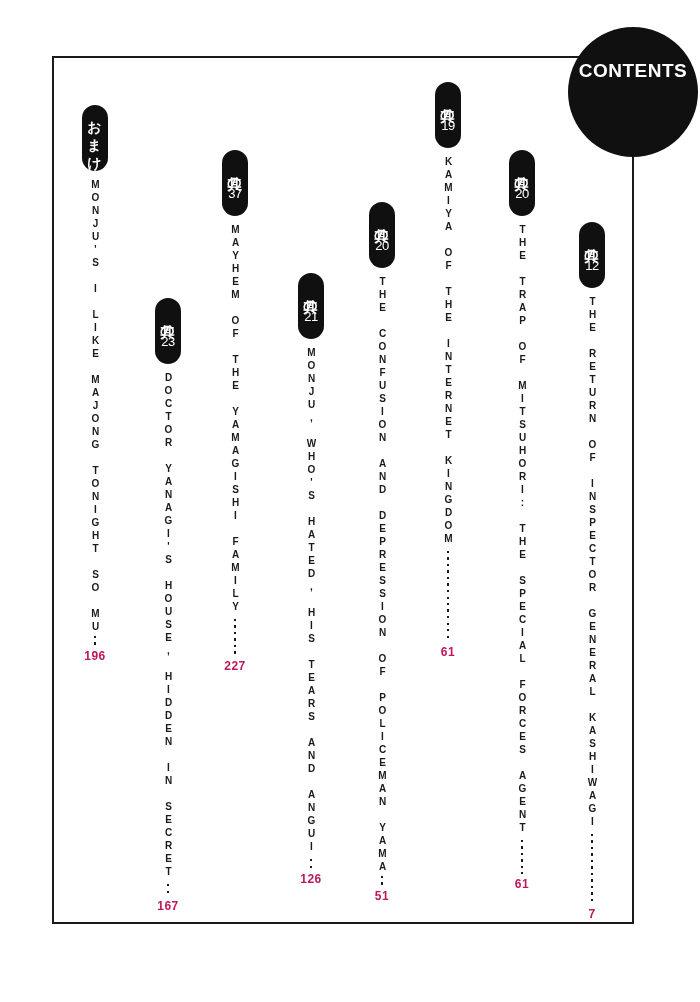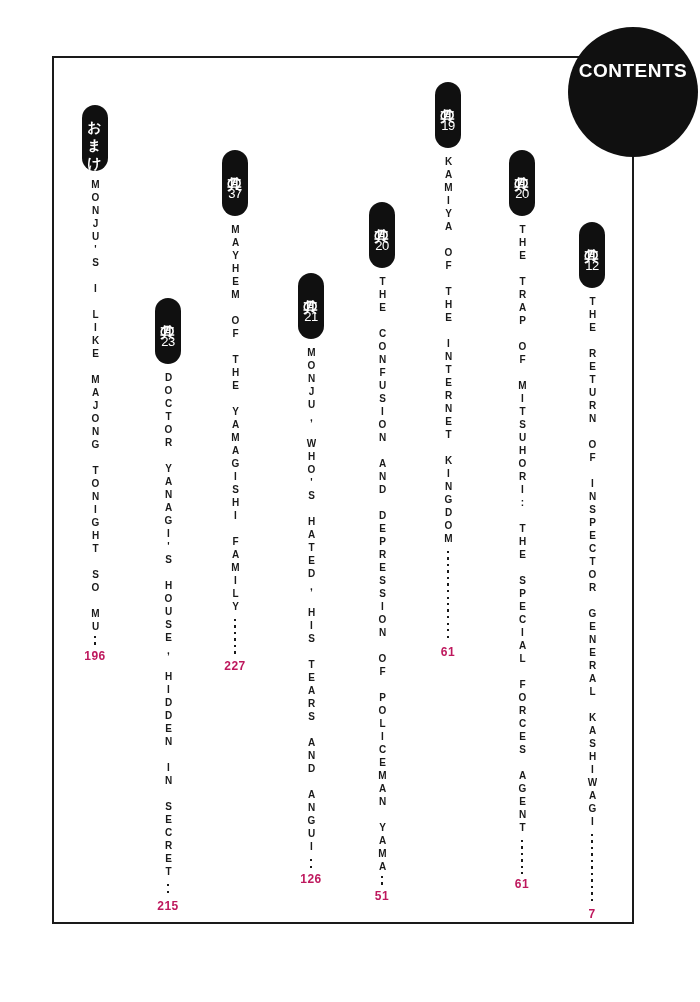--- a/index.html
+++ b/index.html
@@ -192,21 +192,21 @@
     <div class="pnum">227</div>
   </div>
 
   <div class="toc-col c6">
     <div class="badge">
       <span class="bk">其の</span>
       <span class="bn">23</span>
     </div>
     <div class="vtitle">DOCTOR YANAGI'S HOUSE, HIDDEN IN SECRET</div>
     <div class="leader"></div>
-    <div class="pnum">215</div>
+    <div class="pnum">167</div>
   </div>
 
   <div class="toc-col c7">
     <div class="badge">
       <span class="bk">おまけ</span>
 
     </div>
     <div class="vtitle">MONJU'S I LIKE MAJONG TONIGHT SO MUCH</div>
     <div class="leader"></div>
     <div class="pnum">196</div>

